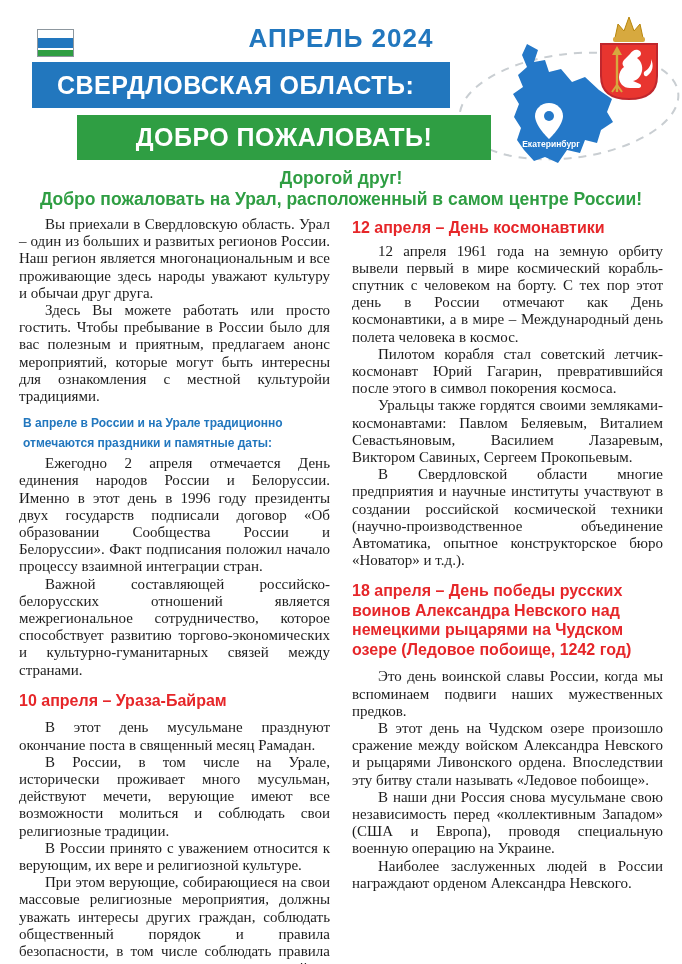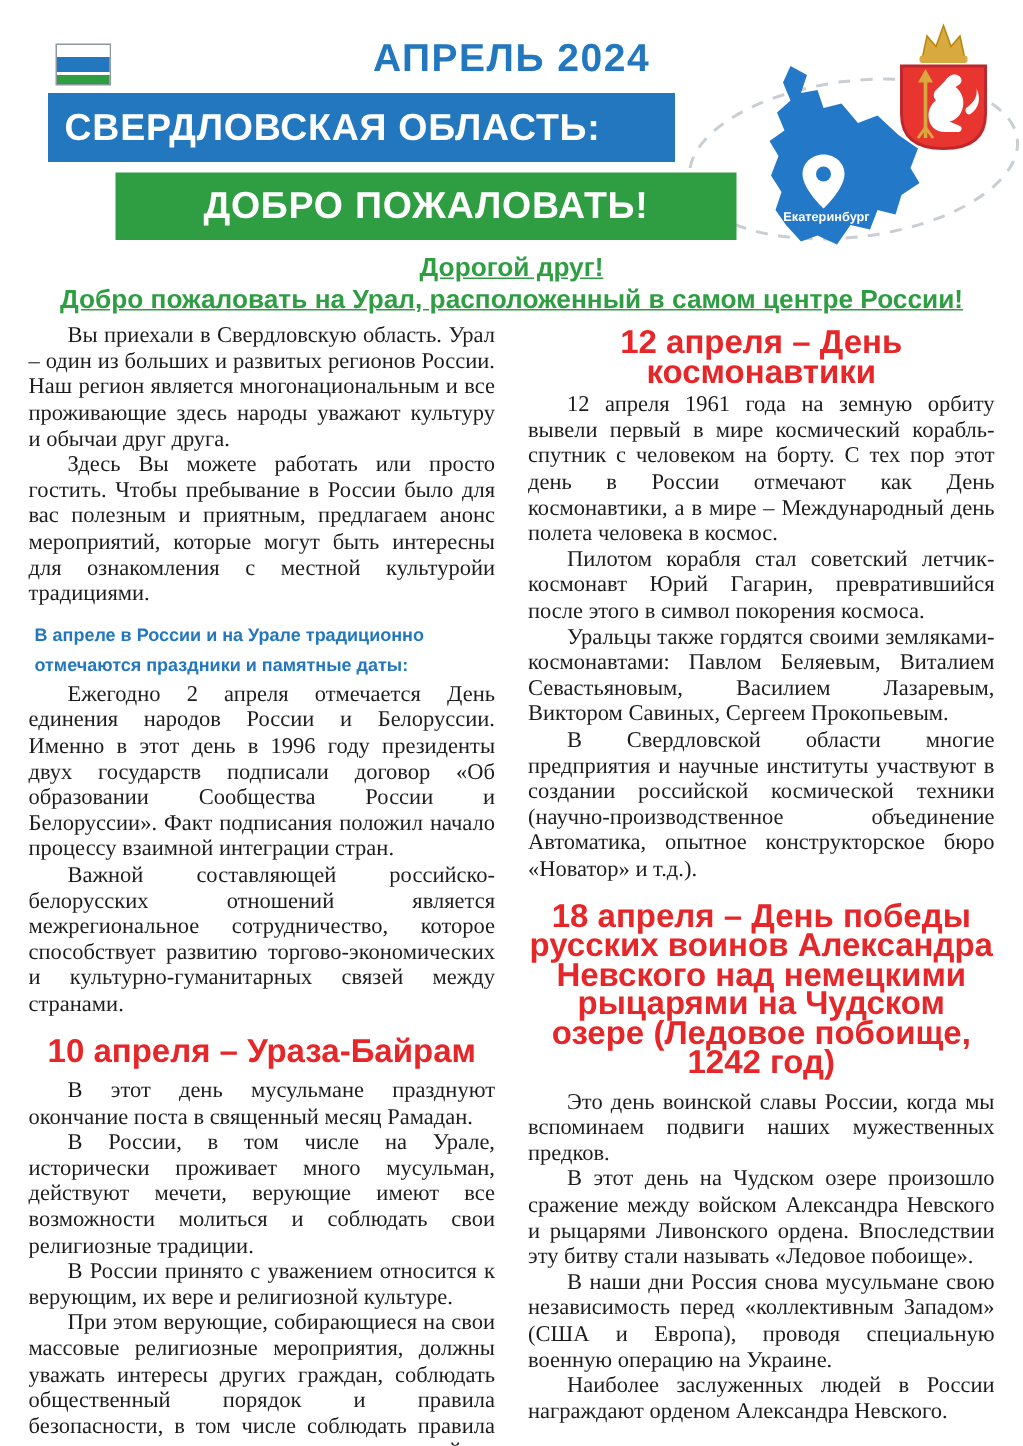--- a/index.html
+++ b/index.html
@@ -27,45 +27,45 @@
   .flag .s3{flex:7;background:#fff;}
   .flag .s4{flex:23;background:var(--green);}
   .month-title{
     position:absolute;left:0;top:23px;width:682px;text-align:center;z-index:2;
     font-family:Liberation Sans, sans-serif;font-weight:bold;font-size:26px;
     letter-spacing:1px;color:var(--blue);
   }
   .banner{position:absolute;z-index:3;color:#fff;font-family:"Liberation Sans",sans-serif;
     font-weight:bold;letter-spacing:.5px;white-space:nowrap;}
   .banner-blue{left:32px;top:62px;width:418px;height:46px;background:var(--blue);
-    font-size:25px;line-height:46px;padding-left:11px;}
+    font-size:25px;line-height:46px;padding-left:25px;}
   .banner-green{left:77px;top:115px;width:414px;height:45px;background:var(--green);
     font-size:25px;line-height:45px;text-align:center;}
   .greeting{
     position:absolute;left:0;top:168px;width:682px;text-align:center;z-index:2;
     font-family:"Liberation Sans",sans-serif;font-weight:bold;color:var(--green);
-    font-size:17.5px;line-height:21px;text-decoration:underline;
+    font-size:17.5px;line-height:21px;
   }
   
   .columns{
     position:absolute;left:19px;top:216px;width:644px;bottom:0;z-index:2;
     display:flex;gap:22px;
   }
   .col{width:311px;}
   .col p{
     margin:0;font-size:15px;line-height:17.2px;text-align:justify;text-indent:26px;
     color:var(--text);
   }
   .h-blue{
     margin:9px 4px 2px;font-family:"Liberation Sans",sans-serif;font-weight:bold;
     font-size:12px;line-height:19.5px;color:var(--blue);
   }
   .h-red{
     margin:3px 0 5px;font-family:"Liberation Sans",sans-serif;font-weight:bold;
-    font-size:22px;line-height:19.5px;color:var(--red);text-align:center;
+    font-size:16px;line-height:19.5px;color:var(--red);text-align:left;
   }
   .h-red.spaced{margin:12px 0 9px;}
   .h-red.first{margin-top:2px;}
 </style>
 </head>
 <body>
 
 <div class="page">
 
   <header class="header">

